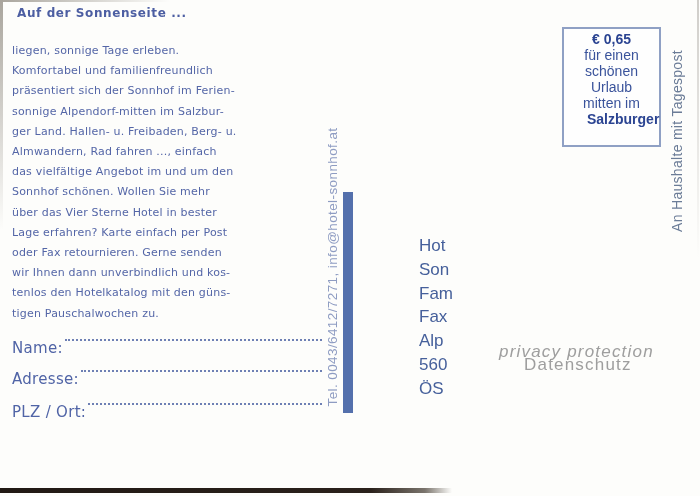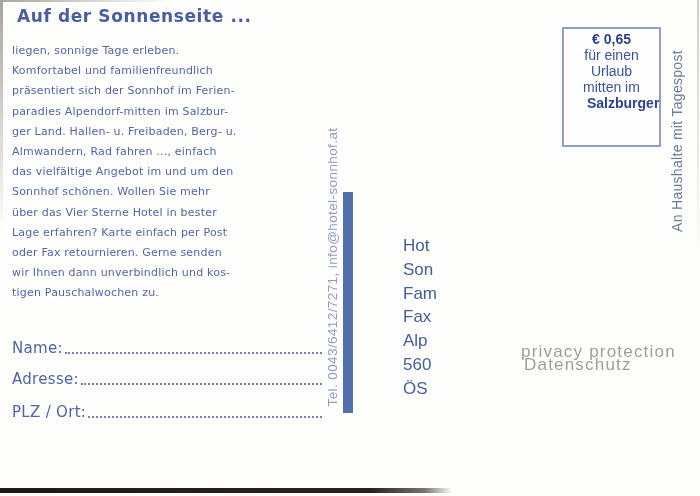--- a/index.html
+++ b/index.html
@@ -10,26 +10,26 @@
   
   .edge-left{position:absolute;left:0;top:0;width:3px;height:230px;
     background:linear-gradient(180deg,#a9a59d 0%,rgba(201,197,189,0) 100%);}
   .edge-top{position:absolute;left:0;top:0;width:170px;height:2px;
     background:linear-gradient(90deg,#a9a59d 0%,rgba(201,197,189,0) 100%);}
   .edge-right{position:absolute;left:697px;top:0;width:2px;height:258px;
     background:linear-gradient(180deg,#cfcdc9 0%,rgba(207,205,201,0) 100%);}
 
   .title{
     position:absolute;left:17px;top:6px;margin:0;
-    font-size:17px;font-weight:600;letter-spacing:.6px;color:#4c5ea2;
+    font-size:12px;font-weight:600;letter-spacing:.6px;color:#4c5ea2;
   }
   .para{position:absolute;left:12px;top:41px;width:330px;color:#5466a7;}
   .pline{font-size:11px;line-height:20.2px;letter-spacing:.2px;white-space:nowrap;}
 
-  .frow{position:absolute;left:12px;width:310px;display:flex;align-items:flex-end;}
+  .frow{position:absolute;left:12px;width:310px;display:flex;}
   .flabel{font-size:15px;color:#5064a6;letter-spacing:.3px;flex:0 0 auto;padding-right:2px;}
   .fdots{flex:1 1 auto;border-bottom:2px dotted #6e80b4;margin-bottom:3px;height:0;}
 
   .vert-contact{
     position:absolute;left:164px;top:258px;width:340px;height:18px;
     transform:rotate(-90deg);
     font-family:"Liberation Sans",sans-serif;font-size:13.5px;
     color:#8e9cc2;letter-spacing:.4px;text-align:center;white-space:nowrap;
   }
   .vbar{position:absolute;left:343px;top:192px;width:10px;height:221px;background:#5470ac;}
@@ -43,27 +43,27 @@
   .stamp .price{font-weight:bold;color:#2b4492;}
   .stamp .bold{font-weight:bold;color:#2b4492;margin-left:23px;}
 
   .vert-right{
     position:absolute;left:562px;top:133px;width:230px;height:16px;
     transform:rotate(-90deg);
     font-family:"Liberation Sans",sans-serif;font-size:14px;
     color:#6b7c97;letter-spacing:.3px;text-align:center;white-space:nowrap;
   }
 
-  .addr{position:absolute;left:403px;top:234px;
+  .addr{position:absolute;left:419px;top:234px;
     font-family:"Liberation Sans",sans-serif;color:#46609b;}
   .aline{font-size:17px;line-height:23.8px;white-space:nowrap;}
 
   .wm{position:absolute;font-family:"Liberation Sans",sans-serif;
     color:rgba(148,148,148,.9);letter-spacing:1.2px;white-space:nowrap;font-size:17px;}
-  .wm1{left:521px;top:342px;}
+  .wm1{left:499px;top:342px;font-style:italic;}
   .wm2{left:524px;top:355px;}
 
   .bottom-bar{
     position:absolute;left:0;top:488px;width:452px;height:5px;
     background:linear-gradient(90deg,#211914 0%,#2a211b 82%,#7a746c 94%,rgba(122,116,108,0) 100%);
   }
 </style>
 </head>
 <body>
 
@@ -72,29 +72,30 @@
   <div class="edge-left"></div>
   <div class="edge-top"></div>
   <div class="edge-right"></div>
 
   <h1 class="title">Auf der Sonnenseite ...</h1>
 
   <div class="para">
     <div class="pline">liegen, sonnige Tage erleben.</div>
     <div class="pline">Komfortabel und familienfreundlich</div>
     <div class="pline">präsentiert sich der Sonnhof im Ferien-</div>
-    <div class="pline">paradies Alpendorf-mitten im Salzbur-</div>
+    <div class="pline">sonnige Alpendorf-mitten im Salzbur-</div>
     <div class="pline">ger Land. Hallen- u. Freibaden, Berg- u.</div>
     <div class="pline">Almwandern, Rad fahren ..., einfach</div>
     <div class="pline">das vielfältige Angebot im und um den</div>
     <div class="pline">Sonnhof schönen. Wollen Sie mehr</div>
     <div class="pline">über das Vier Sterne Hotel in bester</div>
     <div class="pline">Lage erfahren? Karte einfach per Post</div>
     <div class="pline">oder Fax retournieren. Gerne senden</div>
     <div class="pline">wir Ihnen dann unverbindlich und kos-</div>
+    <div class="pline">tenlos den Hotelkatalog mit den güns-</div>
     <div class="pline">tigen Pauschalwochen zu.</div>
   </div>
 
   <div class="frow" style="top:339px;">
     <span class="flabel">Name:</span>
     <span class="fdots"></span>
   </div>
   <div class="frow" style="top:403px;">
     <span class="flabel">PLZ / Ort:</span>
     <span class="fdots"></span>
@@ -103,20 +104,21 @@
     <span class="flabel">Adresse:</span>
     <span class="fdots"></span>
   </div>
 
   <div class="vert-contact">Tel. 0043/6412/7271, info@hotel-sonnhof.at</div>
   <div class="vbar"></div>
 
   <div class="stamp">
     <div class="price">€ 0,65</div>
     <div>für einen</div>
+    <div>schönen</div>
     <div>Urlaub</div>
     <div>mitten im</div>
     <div class="bold">Salzburger</div>
   </div>
 
   <div class="vert-right">An Haushalte mit Tagespost</div>
 
   <div class="addr">
     <div class="aline">Hot</div>
     <div class="aline">Son</div>

